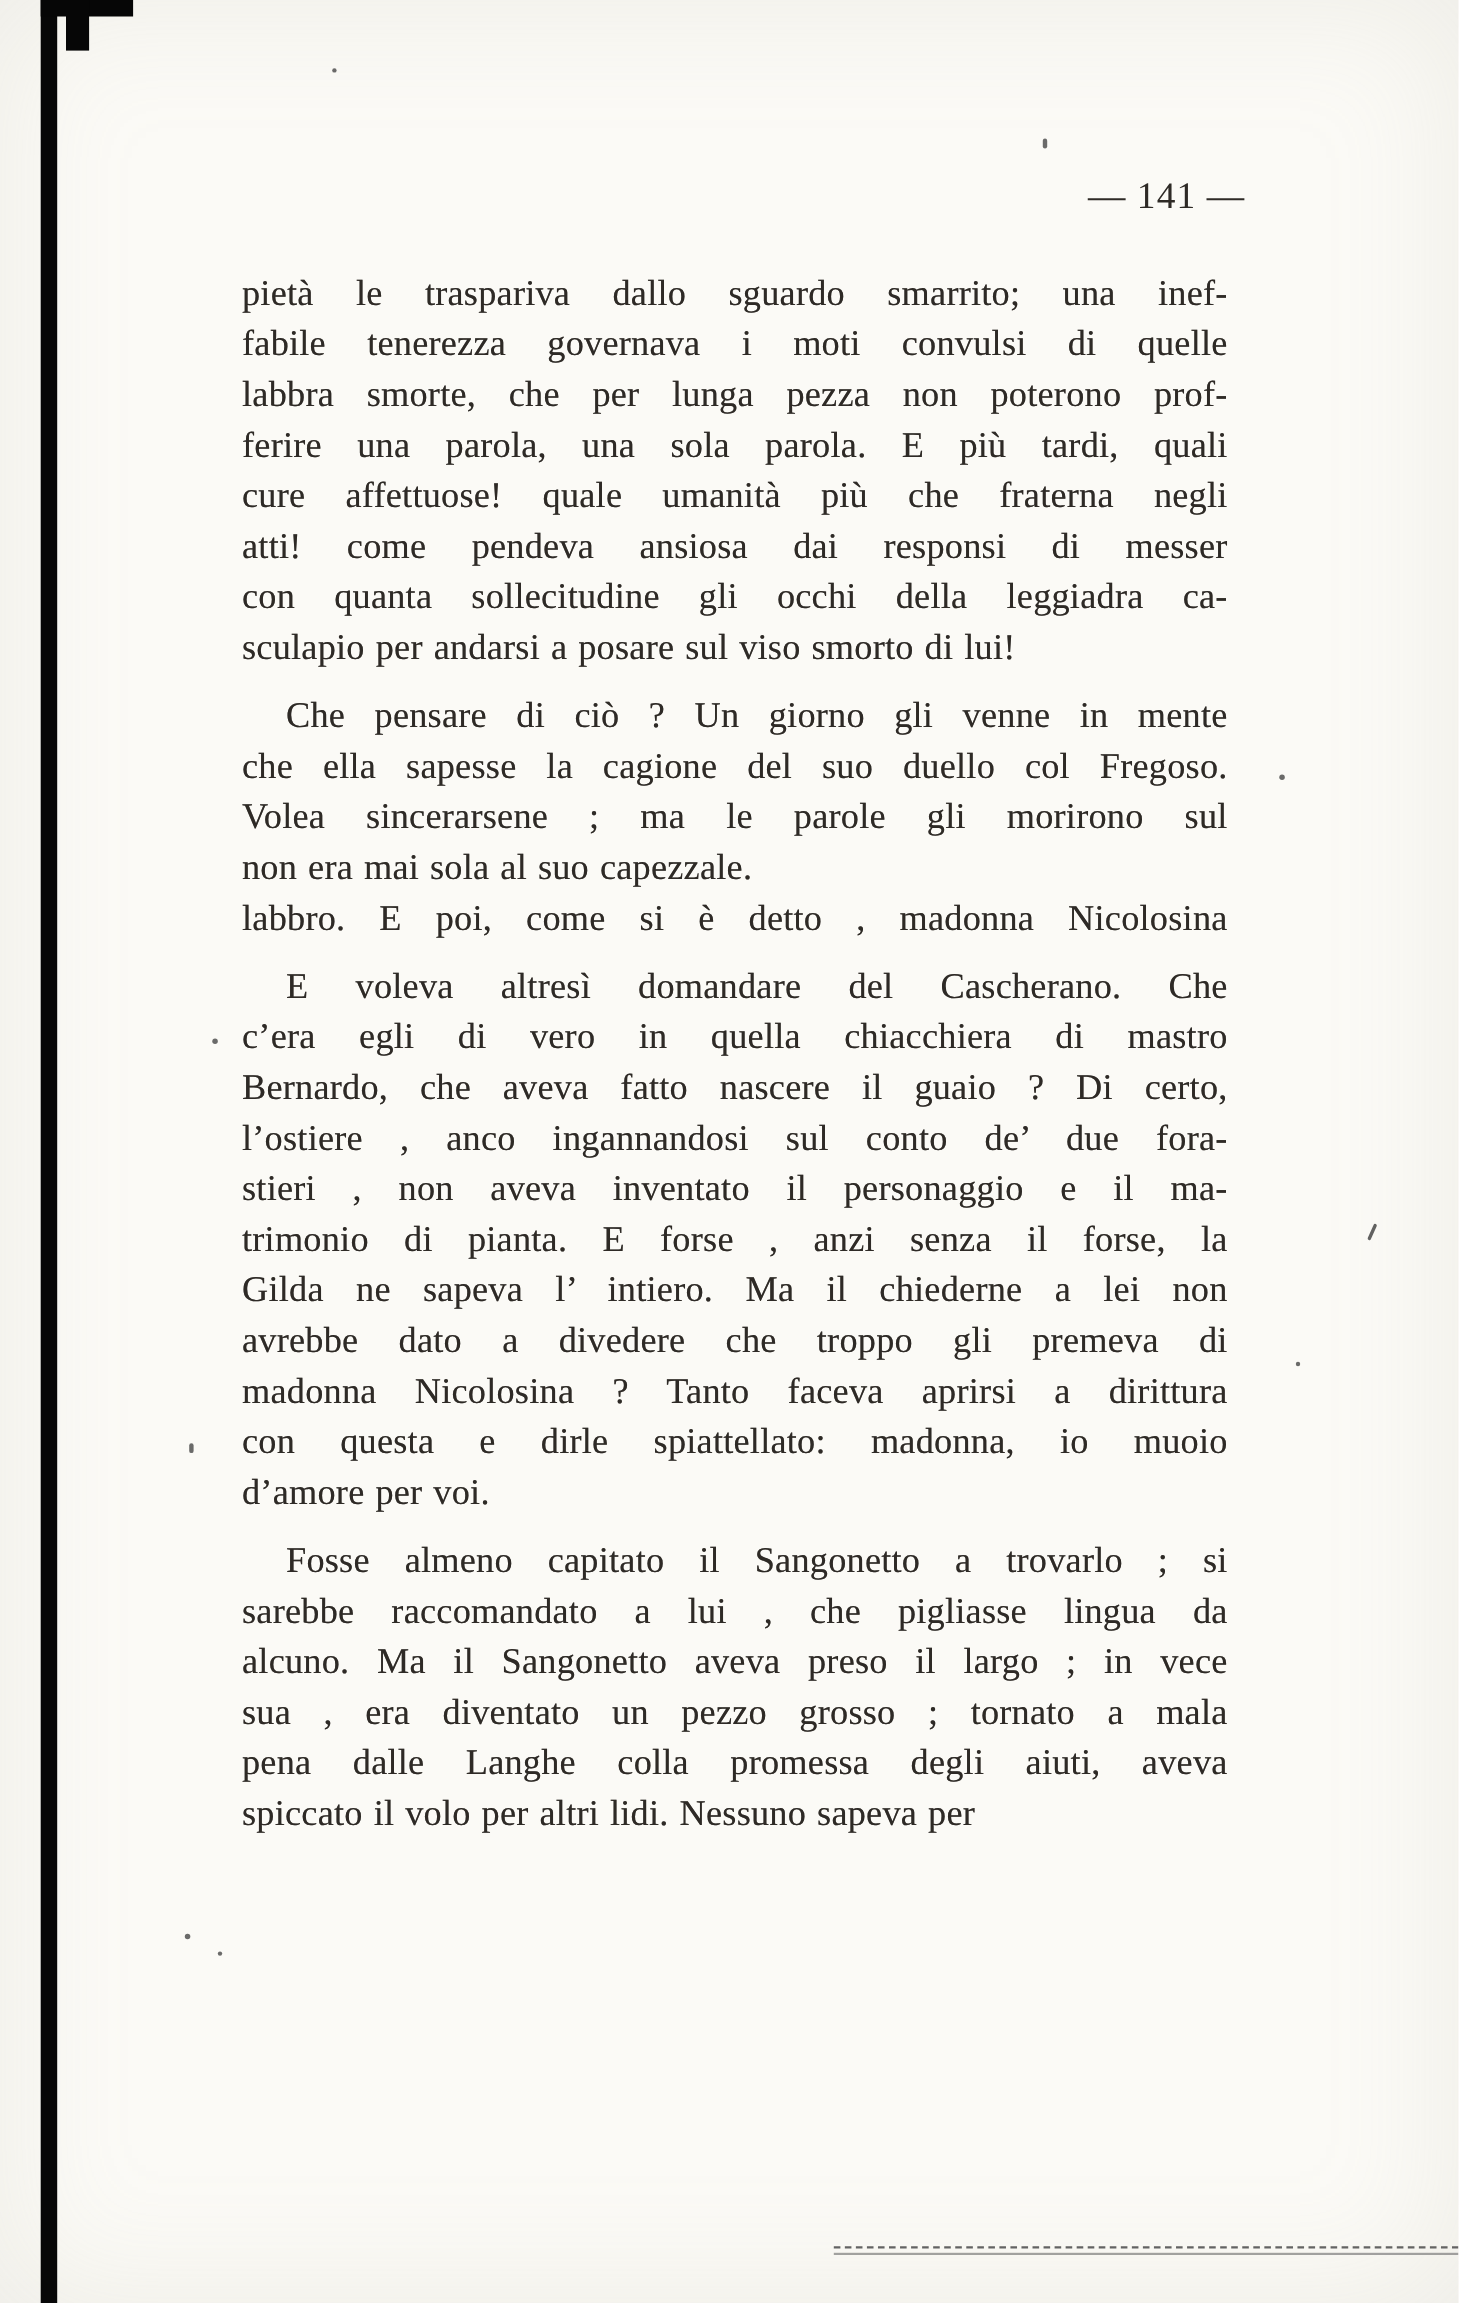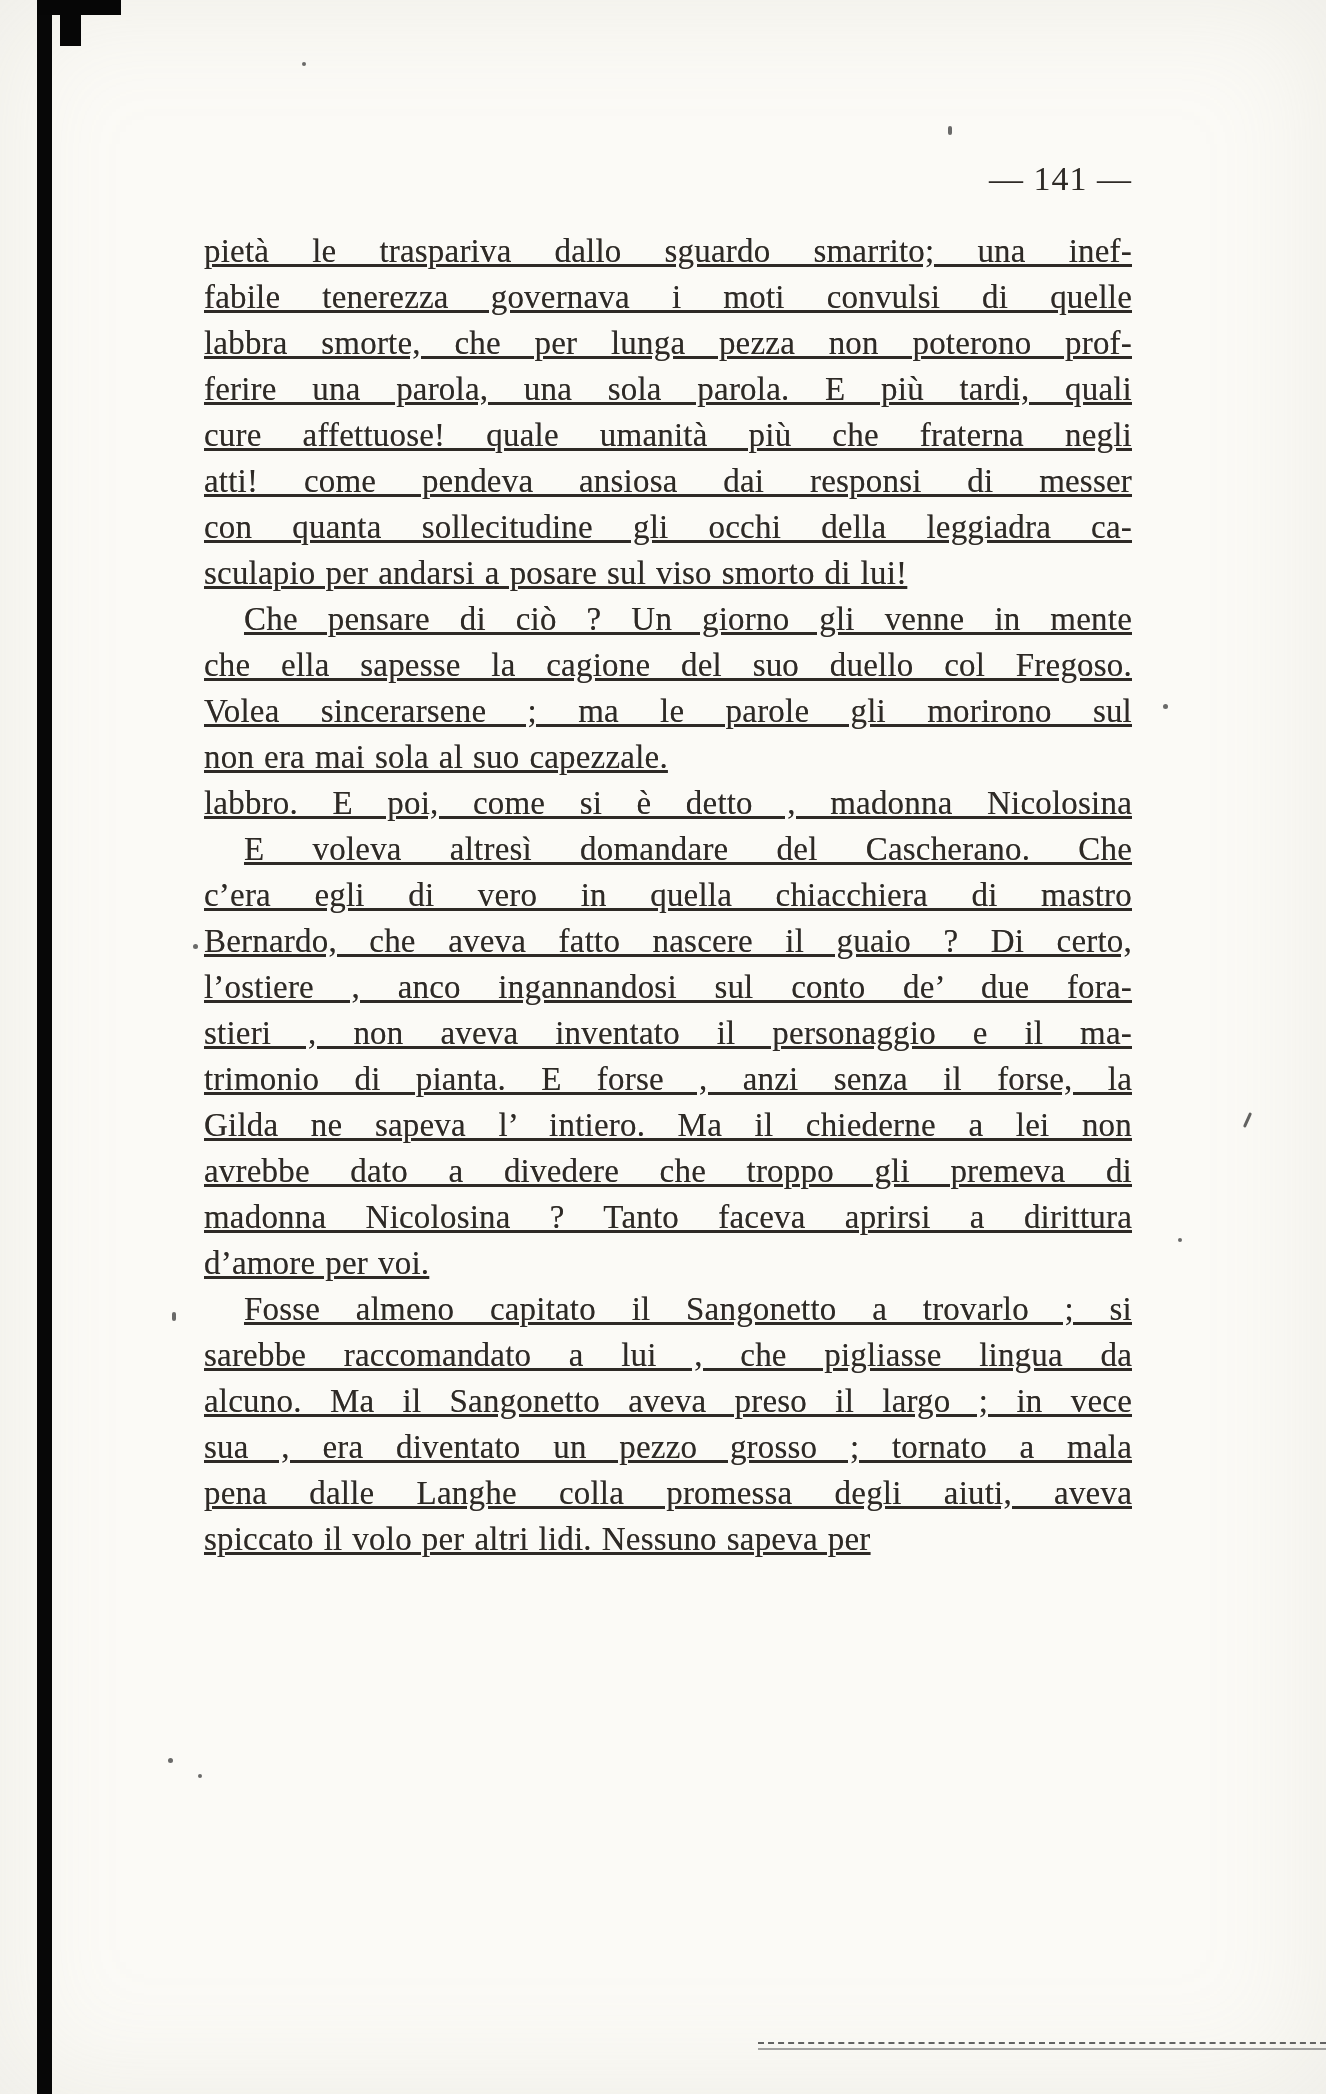--- a/index.html
+++ b/index.html
@@ -43,21 +43,21 @@
     text-align: right;
     font-size: 34px;
     letter-spacing: 1px;
     color: var(--ink, #2e2a26);
   }
   .text-block {
     position: absolute;
     left: 204px; top: 228px;
     width: 928px;
   }
-  .para { margin: 0; text-decoration: underline; }
+  .para { margin: 16px; }
   .para.indent .line:first-child { text-indent: 40px; }
   .line {
     font-size: 33px;
     line-height: 46px;
     letter-spacing: 0.2px;
     word-spacing: 1.5px;
     text-align: justify;
     text-align-last: justify;
     white-space: normal;
     text-shadow: 0 0 0.5px rgba(46,42,38,0.55);
@@ -132,20 +132,21 @@
       <div class="para indent">
         <div class="line">E voleva altresì domandare del Cascherano. Che</div>
         <div class="line">c’era egli di vero in quella chiacchiera di mastro</div>
         <div class="line">Bernardo, che aveva fatto nascere il guaio ? Di certo,</div>
         <div class="line">l’ostiere , anco ingannandosi sul conto de’ due fora-</div>
         <div class="line">stieri , non aveva inventato il personaggio e il ma-</div>
         <div class="line">trimonio di pianta. E forse , anzi senza il forse, la</div>
         <div class="line">Gilda ne sapeva l’ intiero. Ma il chiederne a lei non</div>
         <div class="line">avrebbe dato a divedere che troppo gli premeva di</div>
         <div class="line">madonna Nicolosina ? Tanto faceva aprirsi a dirittura</div>
+        <div class="line">con questa e dirle spiattellato: madonna, io muoio</div>
         <div class="line last">d’amore per voi.</div>
       </div>
       <div class="para indent">
         <div class="line">Fosse almeno capitato il Sangonetto a trovarlo ; si</div>
         <div class="line">sarebbe raccomandato a lui , che pigliasse lingua da</div>
         <div class="line">alcuno. Ma il Sangonetto aveva preso il largo ; in vece</div>
         <div class="line">sua , era diventato un pezzo grosso ; tornato a mala</div>
         <div class="line">pena dalle Langhe colla promessa degli aiuti, aveva</div>
         <div class="line last">spiccato il volo per altri lidi. Nessuno sapeva per</div>
       </div>

